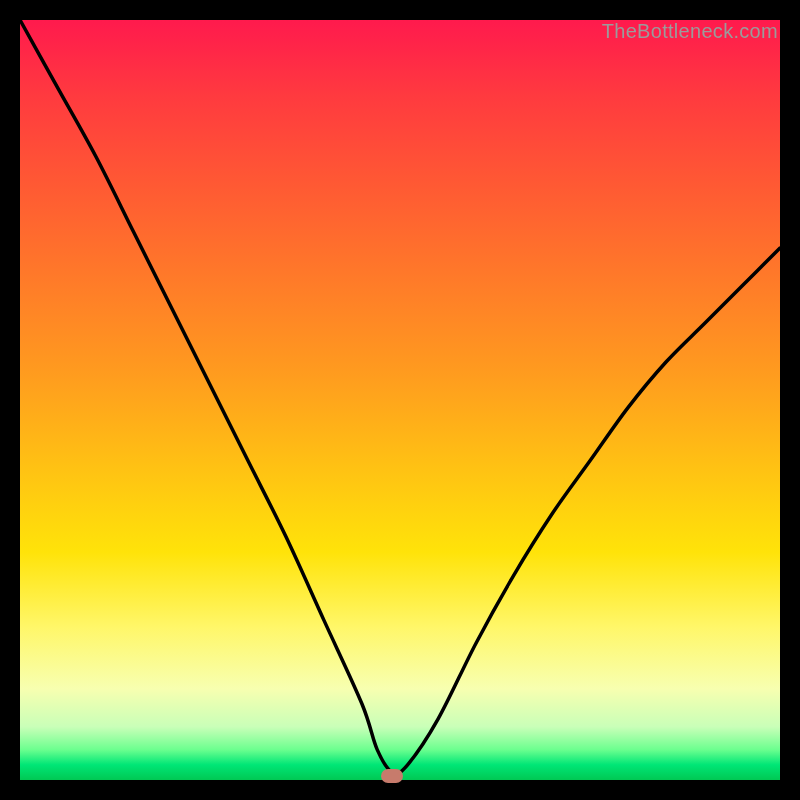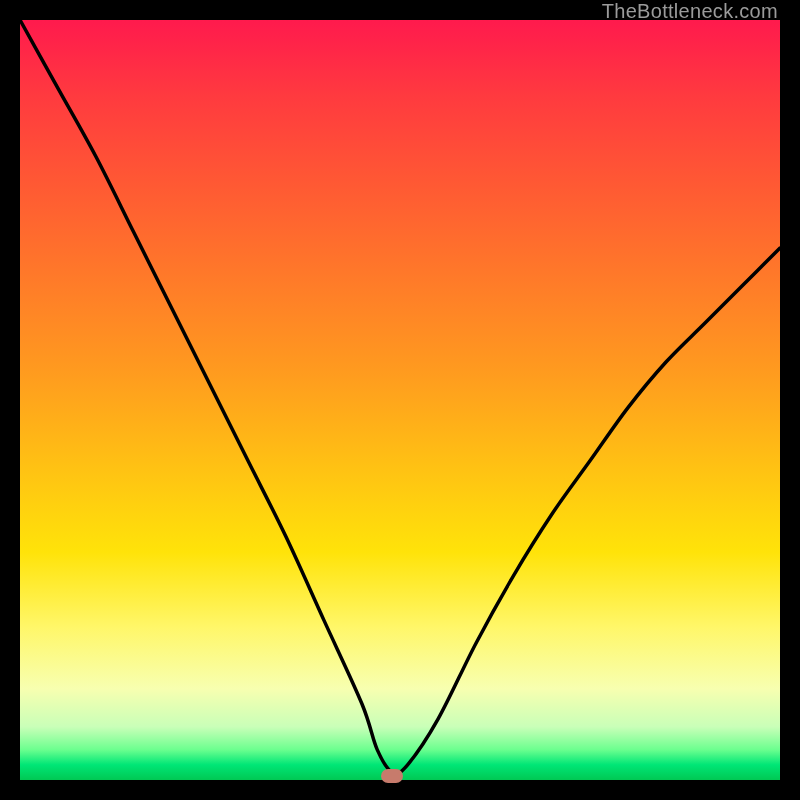--- a/index.html
+++ b/index.html
@@ -35,21 +35,21 @@
       #fff76a 80%,
       #f7ffb0 88%,
       #c9ffb8 93%,
       #6cff8f 96%,
       #00e676 98%,
       #00c853 100%
     );
   }
   .watermark {
     position: absolute;
-    top: 0;
+    top: 20px;
     right: 22px;
     color: #9b9b9b;
     font-size: 20px;
     font-weight: 500;
     letter-spacing: 0.3px;
     user-select: none;
   }
   .curve-svg {
     position: absolute;
     left: 0;

